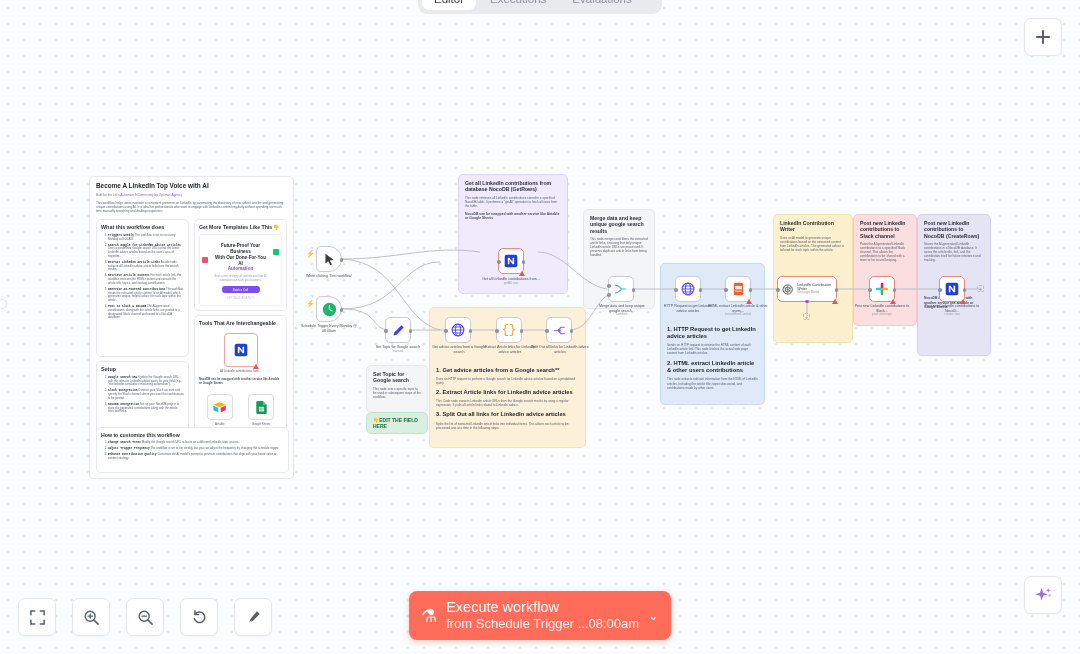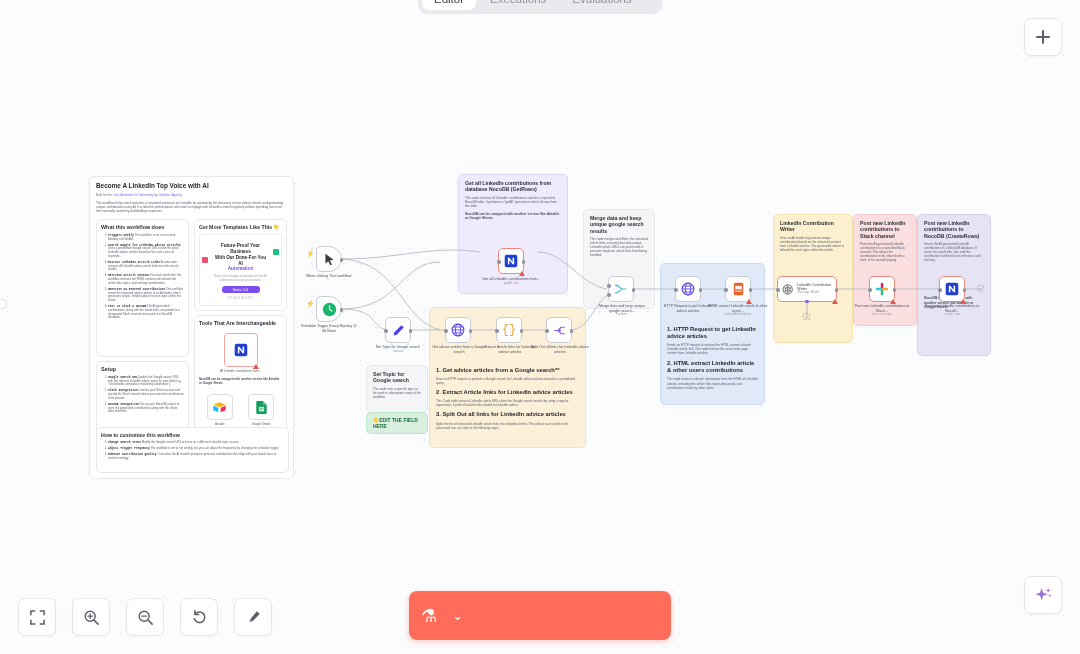--- a/index.html
+++ b/index.html
@@ -211,20 +211,24 @@
     <div class="sq-btn">
       <svg width="17" height="17" viewBox="0 0 18 18">
         <path d="M12.6 2.4 L15.6 5.4 L8.6 12.4 L4.2 14.6 L6 10.2 Z" fill="#5a5f69"></path>
         <path d="M4.2 14.6 L6.4 12.4" stroke="#ffffff" stroke-width="1"></path>
       </svg>
     </div>
   </div>
 
   <button id="execute-workflow-button">
     <span class="flask">⚗</span>
+    <span class="exec-txt">
+      <span class="exec-main">Execute workflow</span>
+      <span class="exec-sub">from Schedule Trigger ...08:00am</span>
+    </span>
     <span class="exec-chev">⌄</span>
   </button>
 
   <div class="side-handle"></div>
 
   <div class="sticky st-white" style="left:89px; top:176px; width:205px; height:303px; padding:5px 6px;">
     <h3 class="big-h" style="font-size:6.4px;">Become A LinkedIn Top Voice with AI</h3>
     <p style="font-size:3.2px; color:#6b7180; margin-bottom:4px;">
       <span>Built for the</span>
       <span style="color:#8a5cf0;">Let's Automate It Community</span>

